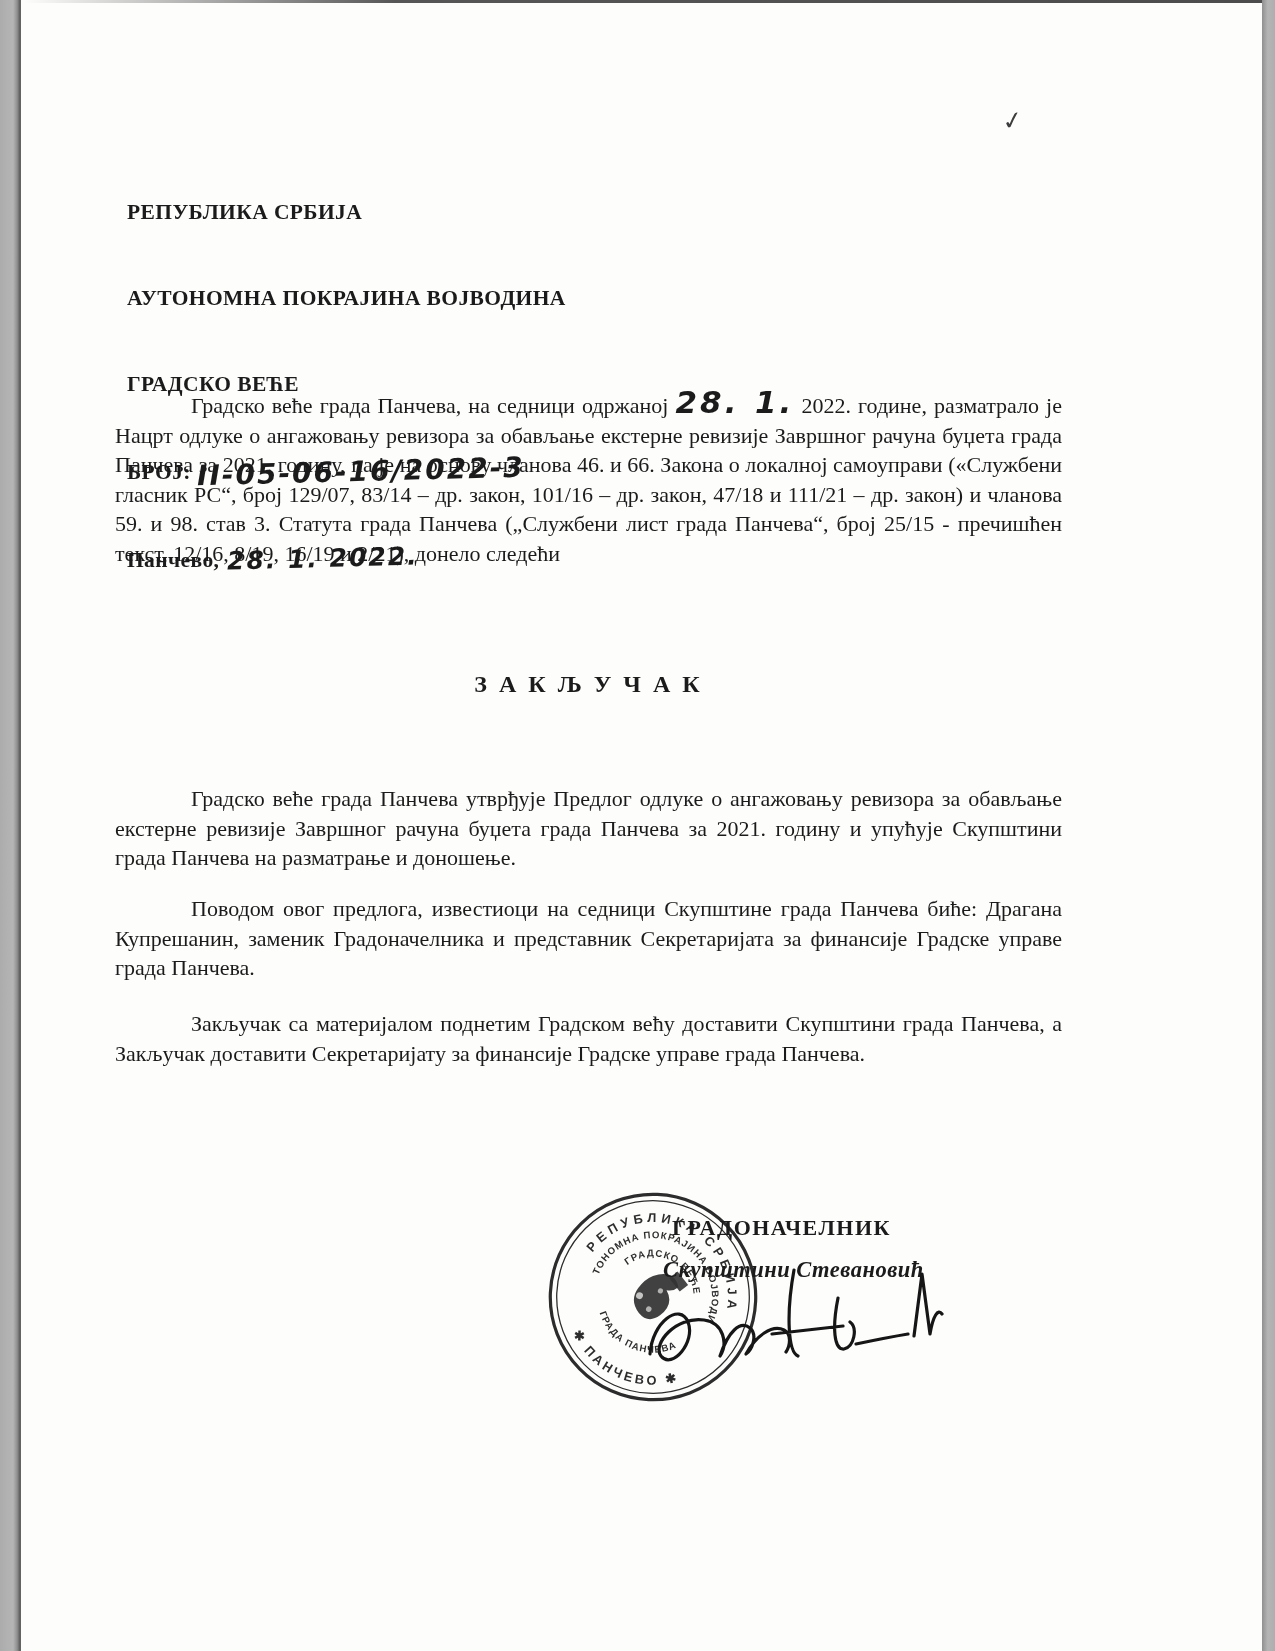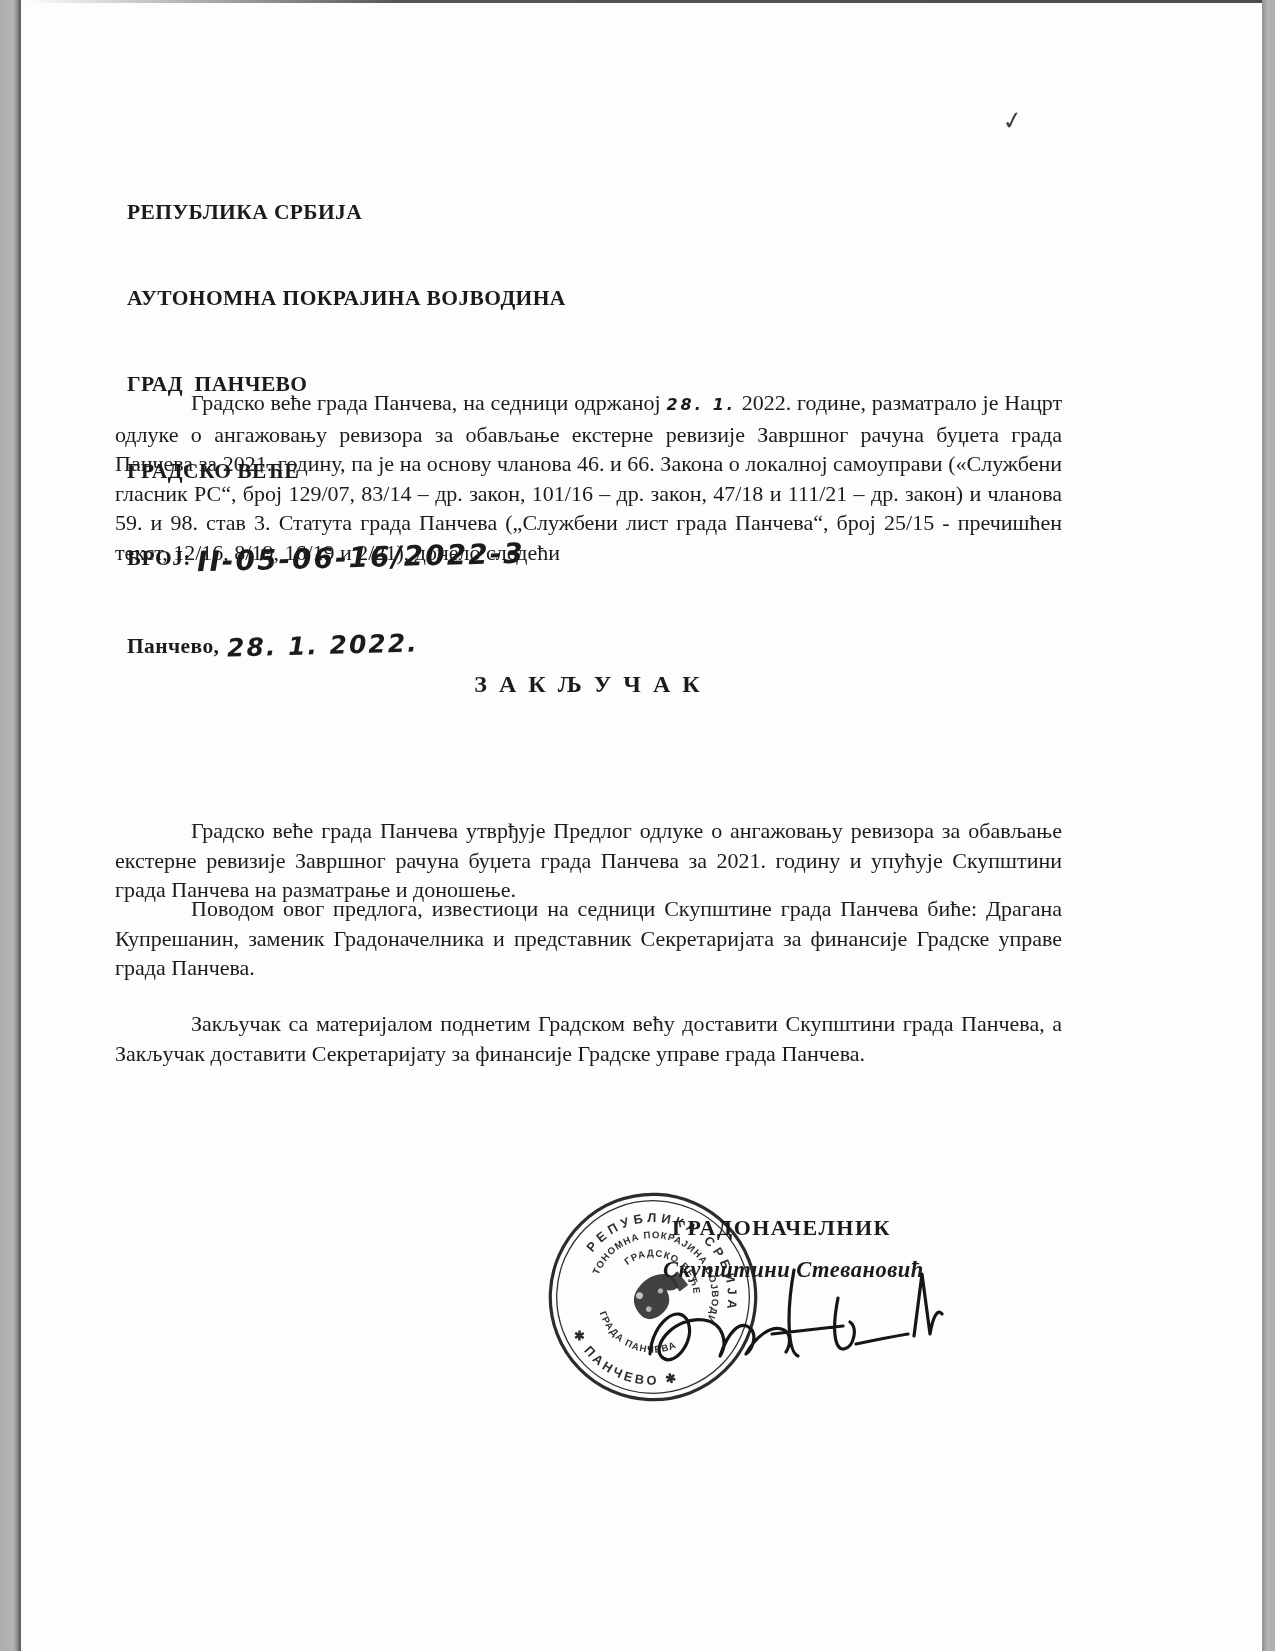--- a/index.html
+++ b/index.html
@@ -48,21 +48,21 @@
   
   .para{
     position:absolute;left:115px;width:947px;
     font-size:22px;line-height:29.6px;
     text-align:justify;text-indent:76px;
     margin:0;
   }
   .hand-inline{
     font-family:"DejaVu Sans", sans-serif;
     font-style:italic;font-weight:600;
-    font-size:16px;letter-spacing:3px;
+    font-size:31px;letter-spacing:3px;
   }
   .doc-heading{
     position:absolute;left:115px;width:947px;top:671px;
     text-align:center;font-weight:bold;font-size:24px;letter-spacing:3px;
     margin:0;
   }
   
   .sig-title1{position:absolute;left:672px;top:1199px;font-weight:bold;font-size:22px;letter-spacing:1.5px;white-space:pre;margin-top:16px;}
   .sig-title2{position:absolute;left:600px;top:1228px;font-weight:bold;font-size:22px;letter-spacing:1.5px;white-space:pre;}
   .sig-name{position:absolute;left:663px;top:1257px;font-weight:bold;font-style:italic;font-size:22.5px;letter-spacing:0.5px;}
@@ -77,39 +77,38 @@
 
   <div class="edge-left"></div>
   <div class="edge-right"></div>
   <div class="edge-top"></div>
 
   <div class="checkmark">✓</div>
 
   <div class="letterhead">
     <div class="lh-row">РЕПУБЛИКА СРБИЈА</div>
     <div class="lh-row">АУТОНОМНА ПОКРАЈИНА ВОЈВОДИНА</div>
-    <div class="lh-row">ГРАД  ПАНЧЕВО</div>
     <div class="lh-row">ГРАДСКО ВЕЋЕ</div>
     <div class="num-row">
       <span>БРОЈ:</span>
       <span class="handwrite num-value">II-05-06-16/2022-3</span>
     </div>
     <div class="date-row">
       <span>Панчево,</span>
       <span class="handwrite date-value">28. 1. 2022.</span>
     </div>
   </div>
 
   <p class="para" style="top:388px;">
     <span>Градско веће града Панчева, на седници одржаној </span><span class="hand-inline">28. 1.</span><span> 2022. године, разматрало је Нацрт одлуке о ангажовању ревизора за обављање екстерне ревизије Завршног рачуна буџета града Панчева за 2021. годину, па је на основу чланова 46. и 66. Закона о локалној самоуправи («Службени гласник РС“, број 129/07, 83/14 – др. закон, 101/16 – др. закон, 47/18 и 111/21 – др. закон) и чланова 59. и 98. став 3. Статута града Панчева („Службени лист града Панчева“, број 25/15 - пречишћен текст, 12/16, 8/19, 16/19 и 2/21), донело следећи</span>
   </p>
 
   <p class="doc-heading">З А К Љ У Ч А К</p>
 
-  <p class="para" style="top:784px;margin-top:32px;">Градско веће града Панчева утврђује Предлог одлуке о ангажовању ревизора за обављање екстерне ревизије Завршног рачуна буџета града Панчева за 2021. годину и упућује Скупштини града Панчева на разматрање и доношење.</p>
+  <p class="para" style="top:784px;">Градско веће града Панчева утврђује Предлог одлуке о ангажовању ревизора за обављање екстерне ревизије Завршног рачуна буџета града Панчева за 2021. годину и упућује Скупштини града Панчева на разматрање и доношење.</p>
   <p class="para" style="top:894px;">Поводом овог предлога, известиоци на седници Скупштине града Панчева биће: Драгана Купрешанин, заменик Градоначелника и представник Секретаријата за финансије Градске управе града Панчева.</p>
   <p class="para" style="top:1009px;">Закључак са материјалом поднетим Градском већу доставити Скупштини града Панчева, а Закључак доставити Секретаријату за финансије Градске управе града Панчева.</p>
 
   <svg class="stamp-svg" viewBox="0 0 200 200">
     <defs>
       <path id="arcOuterTop" d="M 30,100 A 70,70 0 1 1 170,100"></path>
       <path id="arcOuterBot" d="M 18,100 A 82,82 0 1 0 182,100"></path>
       <path id="arcMidTop" d="M 45,100 A 55,55 0 1 1 155,100"></path>
       <path id="arcInnerTop" d="M 62,100 A 38,38 0 1 1 138,100"></path>
       <path id="arcInnerBot" d="M 48,100 A 52,52 0 1 0 152,100"></path>

